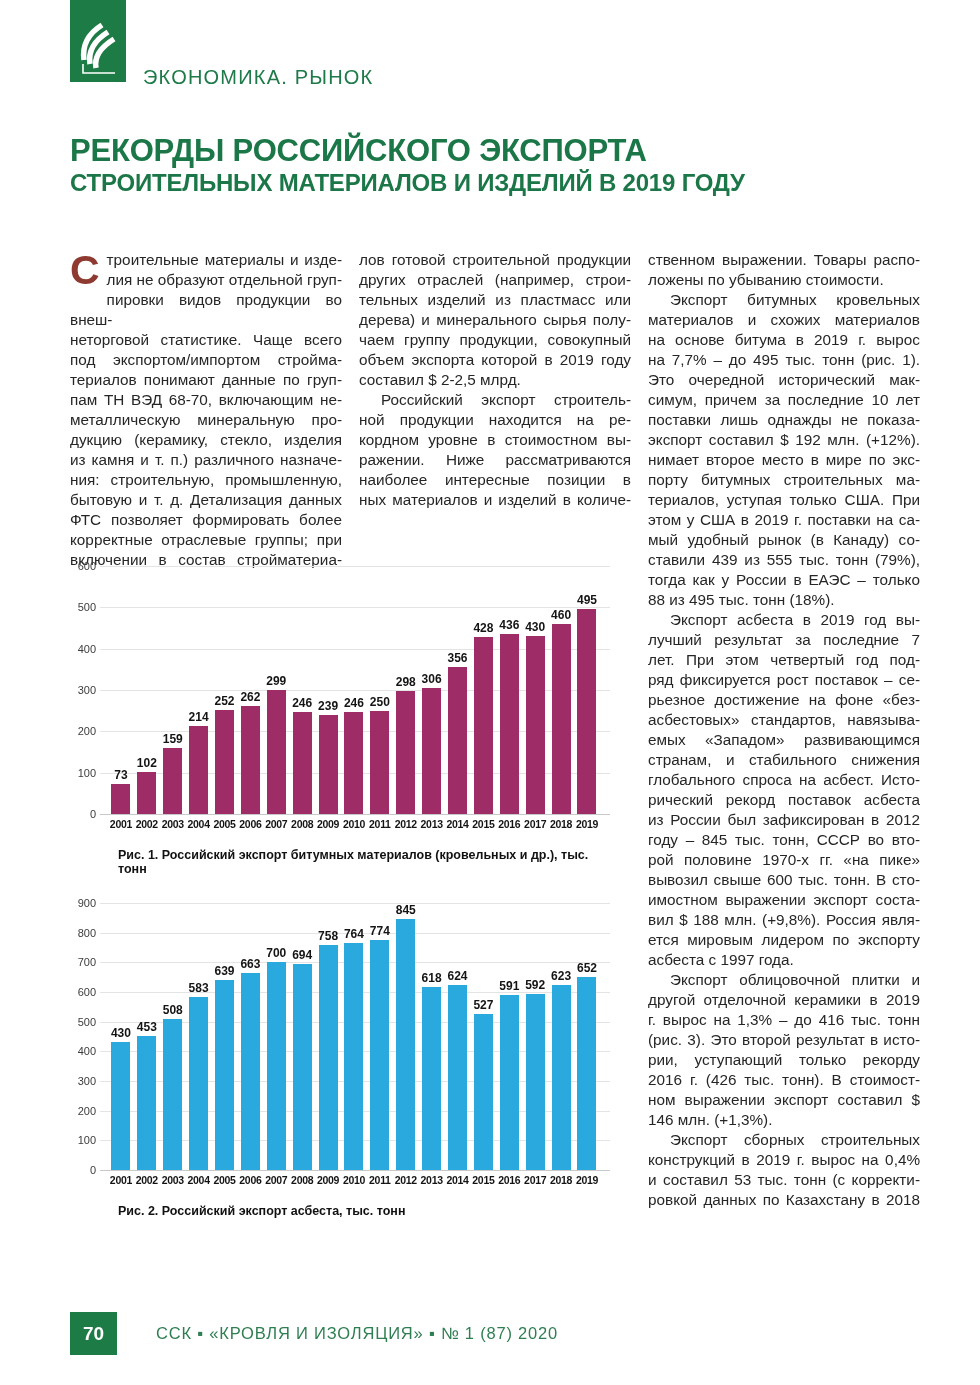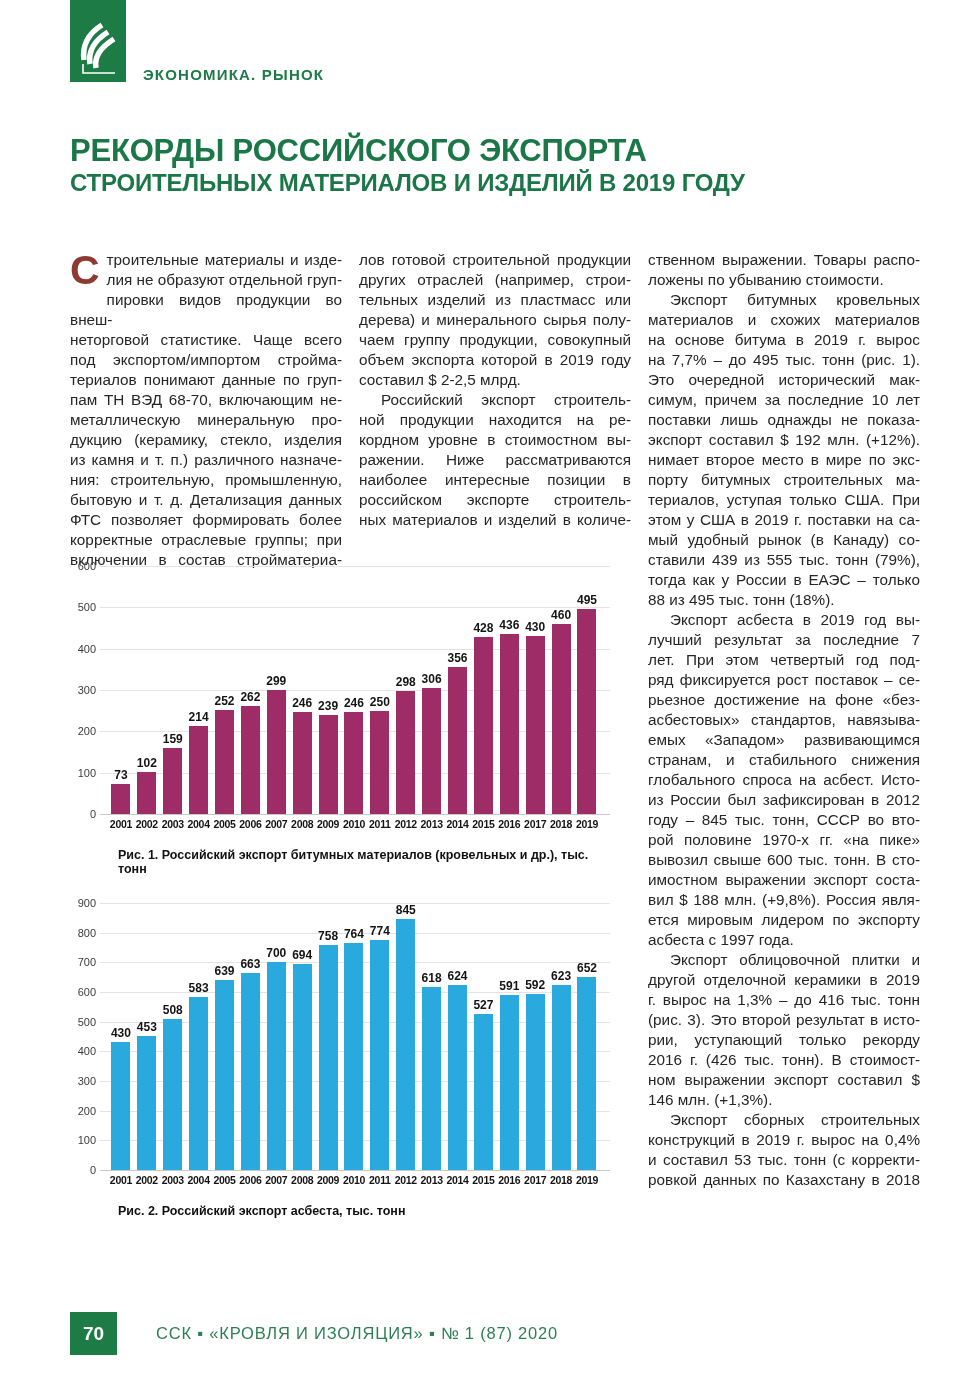--- a/index.html
+++ b/index.html
@@ -7,21 +7,21 @@
     width:980px;height:1385px;position:relative;background:#ffffff;
     font-family:"Liberation Sans", sans-serif;color:#262626;
     overflow:hidden;
   }
   .page{position:absolute;inset:0;}
 
   
   .logo{position:absolute;left:70px;top:0;width:56px;height:82px;background:#1d7c46;}
   .section-label{
     position:absolute;left:143px;top:66px;
-    font-size:15px;font-weight:bold;letter-spacing:1.2px;color:#1e7a48;
+    font-size:20px;font-weight:normal;letter-spacing:1.2px;color:#1e7a48;
   }
 
   
   .title{position:absolute;left:70px;top:133px;color:#1b7747;}
   .title .l1{font-size:31px;font-weight:800;letter-spacing:-0.2px;line-height:36px;white-space:nowrap;}
   .title .l2{font-size:24px;font-weight:800;letter-spacing:-0.2px;line-height:28px;white-space:nowrap;}
 
   
   .col{position:absolute;top:250px;width:272px;font-size:15.3px;line-height:20px;}
   .col1{left:70px;}
@@ -110,21 +110,20 @@
       <div class="ln">тельных изделий из пластмасс или</div>
       <div class="ln">дерева) и минерального сырья полу-</div>
       <div class="ln">чаем группу продукции, совокупный</div>
       <div class="ln">объем экспорта которой в 2019 году</div>
       <div class="ln end">составил $ 2-2,5 млрд.</div>
       <div class="ln ind">Российский экспорт строитель-</div>
       <div class="ln">ной продукции находится на ре-</div>
       <div class="ln">кордном уровне в стоимостном вы-</div>
       <div class="ln">ражении. Ниже рассматриваются</div>
       <div class="ln">наиболее интересные позиции в</div>
-      <div class="ln">российском экспорте строитель-</div>
       <div class="ln">ных материалов и изделий в количе-</div>
     </div>
   <div class="col col3">
       <div class="ln">ственном выражении. Товары распо-</div>
       <div class="ln end">ложены по убыванию стоимости.</div>
       <div class="ln ind">Экспорт битумных кровельных</div>
       <div class="ln">материалов и схожих материалов</div>
       <div class="ln">на основе битума в 2019 г. вырос</div>
       <div class="ln">на 7,7% – до 495 тыс. тонн (рис. 1).</div>
       <div class="ln">Это очередной исторический мак-</div>
@@ -141,20 +140,21 @@
       <div class="ln end">88 из 495 тыс. тонн (18%).</div>
       <div class="ln ind">Экспорт асбеста в 2019 год вы-</div>
       <div class="ln">лучший результат за последние 7</div>
       <div class="ln">лет. При этом четвертый год под-</div>
       <div class="ln">ряд фиксируется рост поставок – се-</div>
       <div class="ln">рьезное достижение на фоне «без-</div>
       <div class="ln">асбестовых» стандартов, навязыва-</div>
       <div class="ln">емых «Западом» развивающимся</div>
       <div class="ln">странам, и стабильного снижения</div>
       <div class="ln">глобального спроса на асбест. Исто-</div>
+      <div class="ln">рический рекорд поставок асбеста</div>
       <div class="ln">из России был зафиксирован в 2012</div>
       <div class="ln">году – 845 тыс. тонн, СССР во вто-</div>
       <div class="ln">рой половине 1970-х гг. «на пике»</div>
       <div class="ln">вывозил свыше 600 тыс. тонн. В сто-</div>
       <div class="ln">имостном выражении экспорт соста-</div>
       <div class="ln">вил $ 188 млн. (+9,8%). Россия явля-</div>
       <div class="ln">ется мировым лидером по экспорту</div>
       <div class="ln end">асбеста с 1997 года.</div>
       <div class="ln ind">Экспорт облицовочной плитки и</div>
       <div class="ln">другой отделочной керамики в 2019</div>

